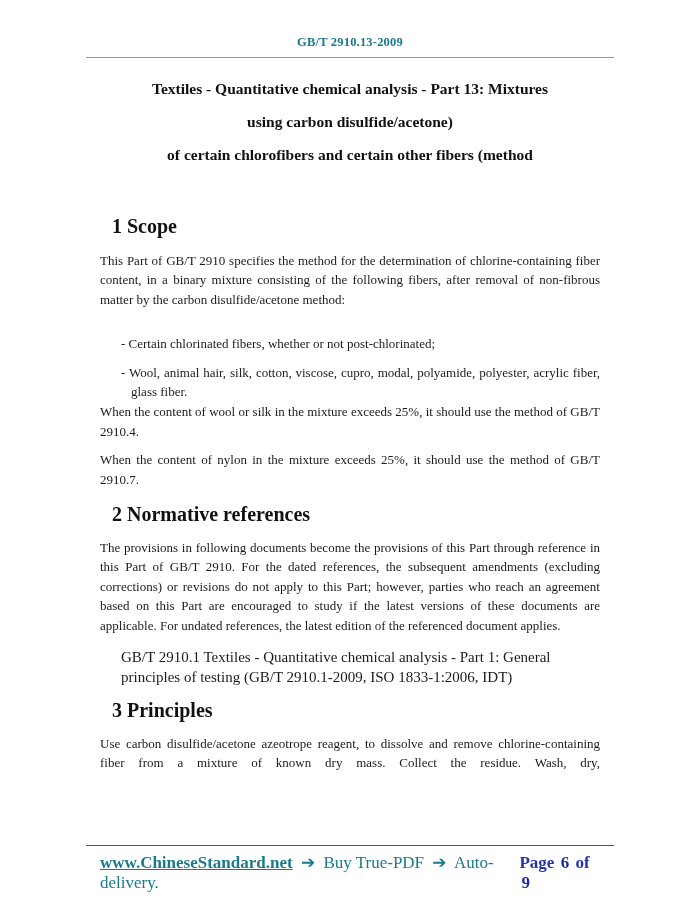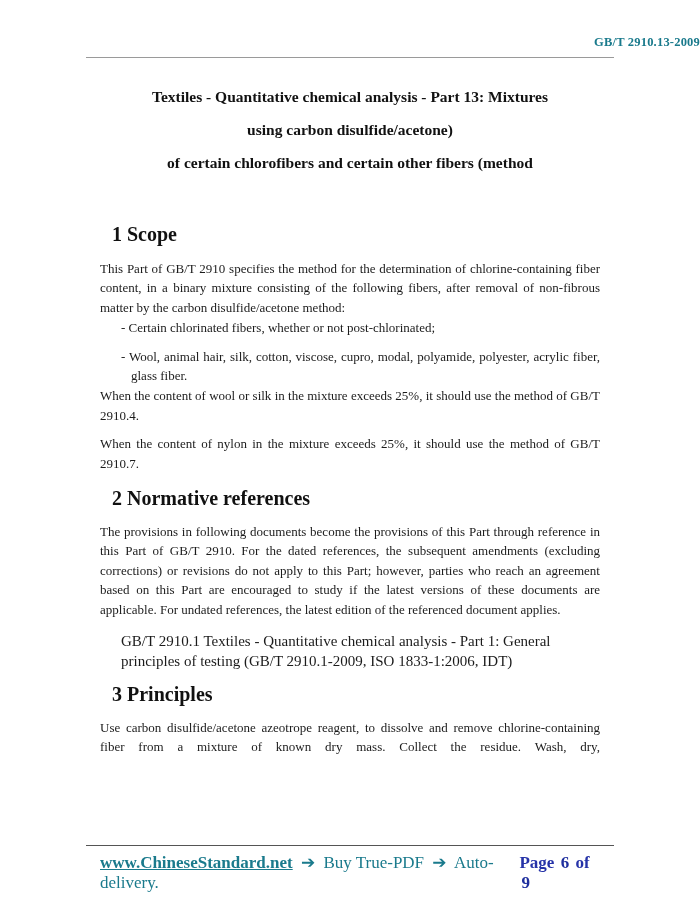--- a/index.html
+++ b/index.html
@@ -12,38 +12,38 @@
   .page {
     position: relative;
     width: 700px; height: 906px;
     background: #ffffff;
     overflow: hidden;
     color: #1b1b1b;
   }
   .page-header {
     position: absolute;
     top: 35px; left: 0; width: 100%;
-    text-align: right;
+    text-align: center;
     font-size: 12.5px;
     font-weight: bold;
     color: #1a7a8c;
     letter-spacing: 0.2px;
   }
   .header-rule {
     position: absolute;
     top: 57px; left: 86px; right: 86px;
     border-top: 1px solid #9a9a9a;
   }
   .content {
     position: absolute;
     top: 70px; left: 100px;
     width: 500px;
   }
   .doc-title {
-    margin-top: 10px;
+    margin-top: 2px;
     text-align: center;
     font-weight: bold;
     font-size: 15.5px;
     line-height: 33px;
     color: #111111;
   }
   .section-heading {
     font-size: 20px;
     font-weight: bold;
     line-height: 22px;
@@ -58,21 +58,21 @@
     line-height: 19.4px;
     text-align: justify;
     margin: 13px 0 0 0;
   }
   p.mt-first { margin-top: 14px; }
   p.mt-11 { margin-top: 1px; }
   p.mt-9 { margin-top: 9px; }
   p.list-item {
     font-size: 13px;
     line-height: 19.4px;
-    margin: 1px 0 0 21px;
+    margin: 25px 0 0 21px;
   }
   p.list-item.mt-9 { margin-top: 9px; }
   p.list-item.hang {
     padding-left: 10px;
     text-indent: -10px;
     text-align: justify;
   }
   p.reference {
     font-size: 15px;
     line-height: 19.4px;

